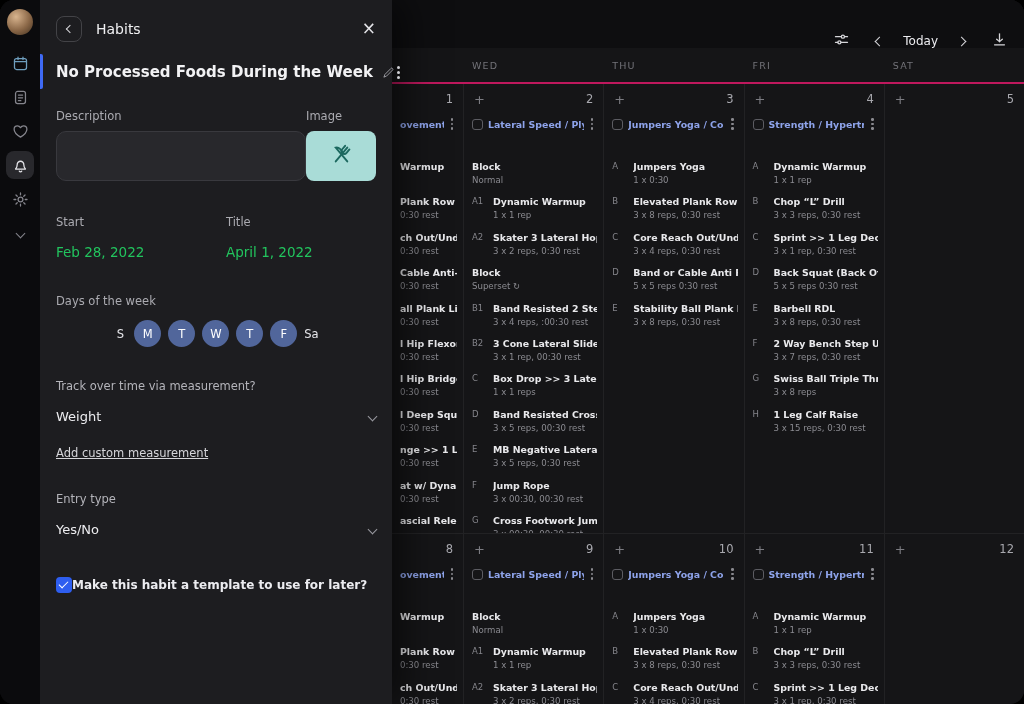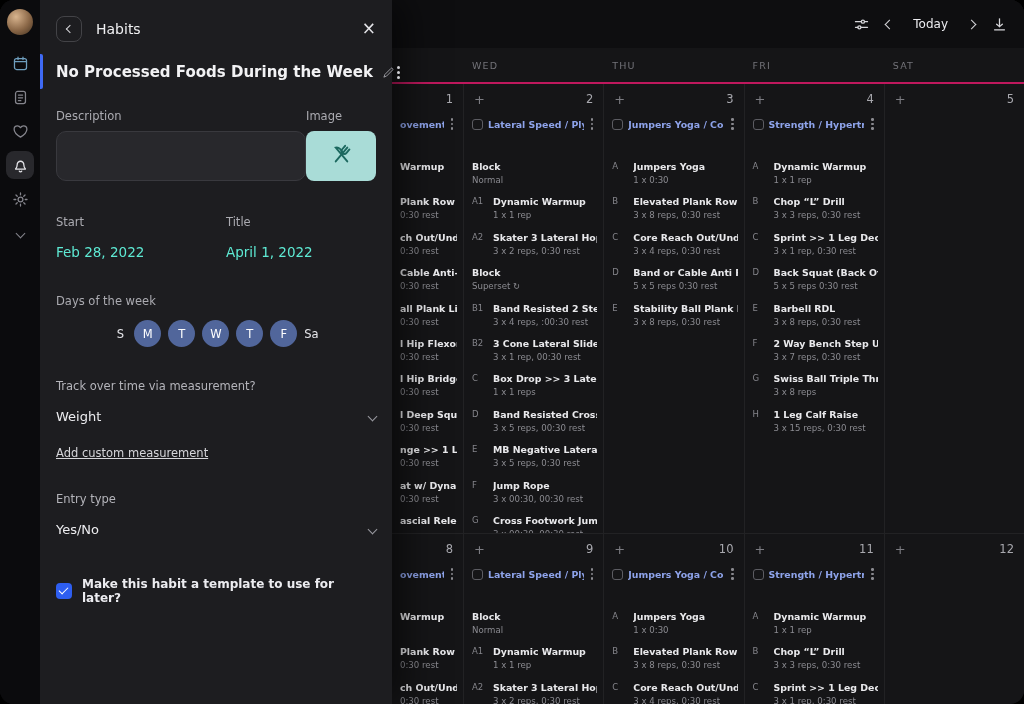--- a/index.html
+++ b/index.html
@@ -16,21 +16,21 @@
 
   
   .chev{display:inline-block;width:7px;height:7px;border-right:1.7px solid currentColor;border-bottom:1.7px solid currentColor}
   .chev.left{transform:rotate(135deg)}
   .chev.right{transform:rotate(-45deg)}
   .chev.down{transform:rotate(45deg)}
   .chev.sm{width:6px;height:6px}
 
   
   .calendar{position:absolute;left:392px;top:0;right:0;bottom:0;display:flex;flex-direction:column;background:#151517;z-index:1}
-  .topbar{height:48px;flex:none;display:flex;align-items:center;justify-content:flex-end;gap:16px;padding:0 16px;background:#0e0e10;color:#d6d6da}
+  .topbar{height:48px;flex:none;display:flex;align-items:flex-end;justify-content:flex-end;gap:26px;padding:0 16px;background:#0e0e10;color:#d6d6da}
   .tb-icon{display:inline-flex;align-items:center;justify-content:center;color:#d6d6da}
   .tb-icon svg{width:17px;height:17px}
   .nav-group{display:flex;align-items:center;gap:20px}
   .today{font-size:12px;color:#ececf0}
   .day-header-row{height:36px;flex:none;display:flex;align-items:center;border-bottom:2px solid #be185d}
   .dh-cell{flex:1;padding-left:9px;font-size:9.5px;letter-spacing:1.2px;color:#737379}
   .dh-cell.first{flex:none;width:71px}
   .grid{flex:1;overflow:hidden}
   .week-row{height:449px;display:flex;overflow:hidden}
   .week-row + .week-row{border-top:1px solid #222224}
@@ -67,30 +67,30 @@
   .title-kebab{margin-left:auto}
   .f-label{font-size:11.5px;color:#ababb1}
   .fieldset{display:flex;padding:0 16px;margin-top:22px;flex:none}
   .desc-col{flex:1;min-width:0}
   .desc-box{margin-top:8px;width:100%;height:50px;background:#28282c;border:1px solid #39393e;border-radius:10px;resize:none;outline:none;color:#eee;font-family:inherit;font-size:12px;padding:8px;display:block}
   .img-col{width:70px;flex:none}
   .img-tile{margin-top:8px;width:70px;height:50px;border-radius:8px;background:#a9dcd7;display:flex;align-items:center;justify-content:center;color:#1c685f}
   .img-tile svg{width:27px;height:27px}
   .dates-row{display:flex;padding:0 16px;margin-top:34px;flex:none}
   .date-col{width:170px;flex:none}
-  .date-val{margin-top:15px;font-size:13.5px;color:#5eead4}
+  .date-val{margin-top:15px;font-size:13.5px;color:#22c55e}
   .days-label{padding:0 16px;margin-top:34px;flex:none}
   .days-row{display:flex;align-items:center;justify-content:center;gap:7px;margin-top:12px;flex:none}
   .day-pill{min-width:27px;height:27px;border-radius:50%;display:flex;align-items:center;justify-content:center;font-size:11.5px;color:#fff;background:#51669b}
   .day-pill.plain{background:transparent;color:#e6e6ea;min-width:14px}
   .small-label{padding:0 16px;margin-top:32px;font-size:11.5px;color:#b4b4ba;flex:none}
   .select-row{display:flex;align-items:center;justify-content:space-between;padding:0 16px;margin-top:16px;flex:none;color:#9a9aa0}
   .select-val{font-size:13px;color:#ededf0}
   .link{margin:22px 16px 0;font-size:11.5px;color:#d6d6da;text-decoration:underline;width:fit-content;flex:none}
-  .check-row{display:flex;align-items:center;gap:10px;padding:0 16px;margin-top:40px;flex:none}
+  .check-row{display:flex;align-items:center;gap:0;padding:0 16px;margin-top:40px;flex:none}
   .checkbox{width:16px;height:16px;border-radius:4px;background:#2e5ef0;position:relative;flex:none}
   .checkbox::after{content:"";position:absolute;left:5px;top:2px;width:4px;height:8px;border-right:1.8px solid #fff;border-bottom:1.8px solid #fff;transform:rotate(45deg)}
   .check-label{font-size:12px;font-weight:600;color:#ececf0}
 </style>
 </head>
 <body>
 
 <div class="window">
 
   <div class="calendar">

